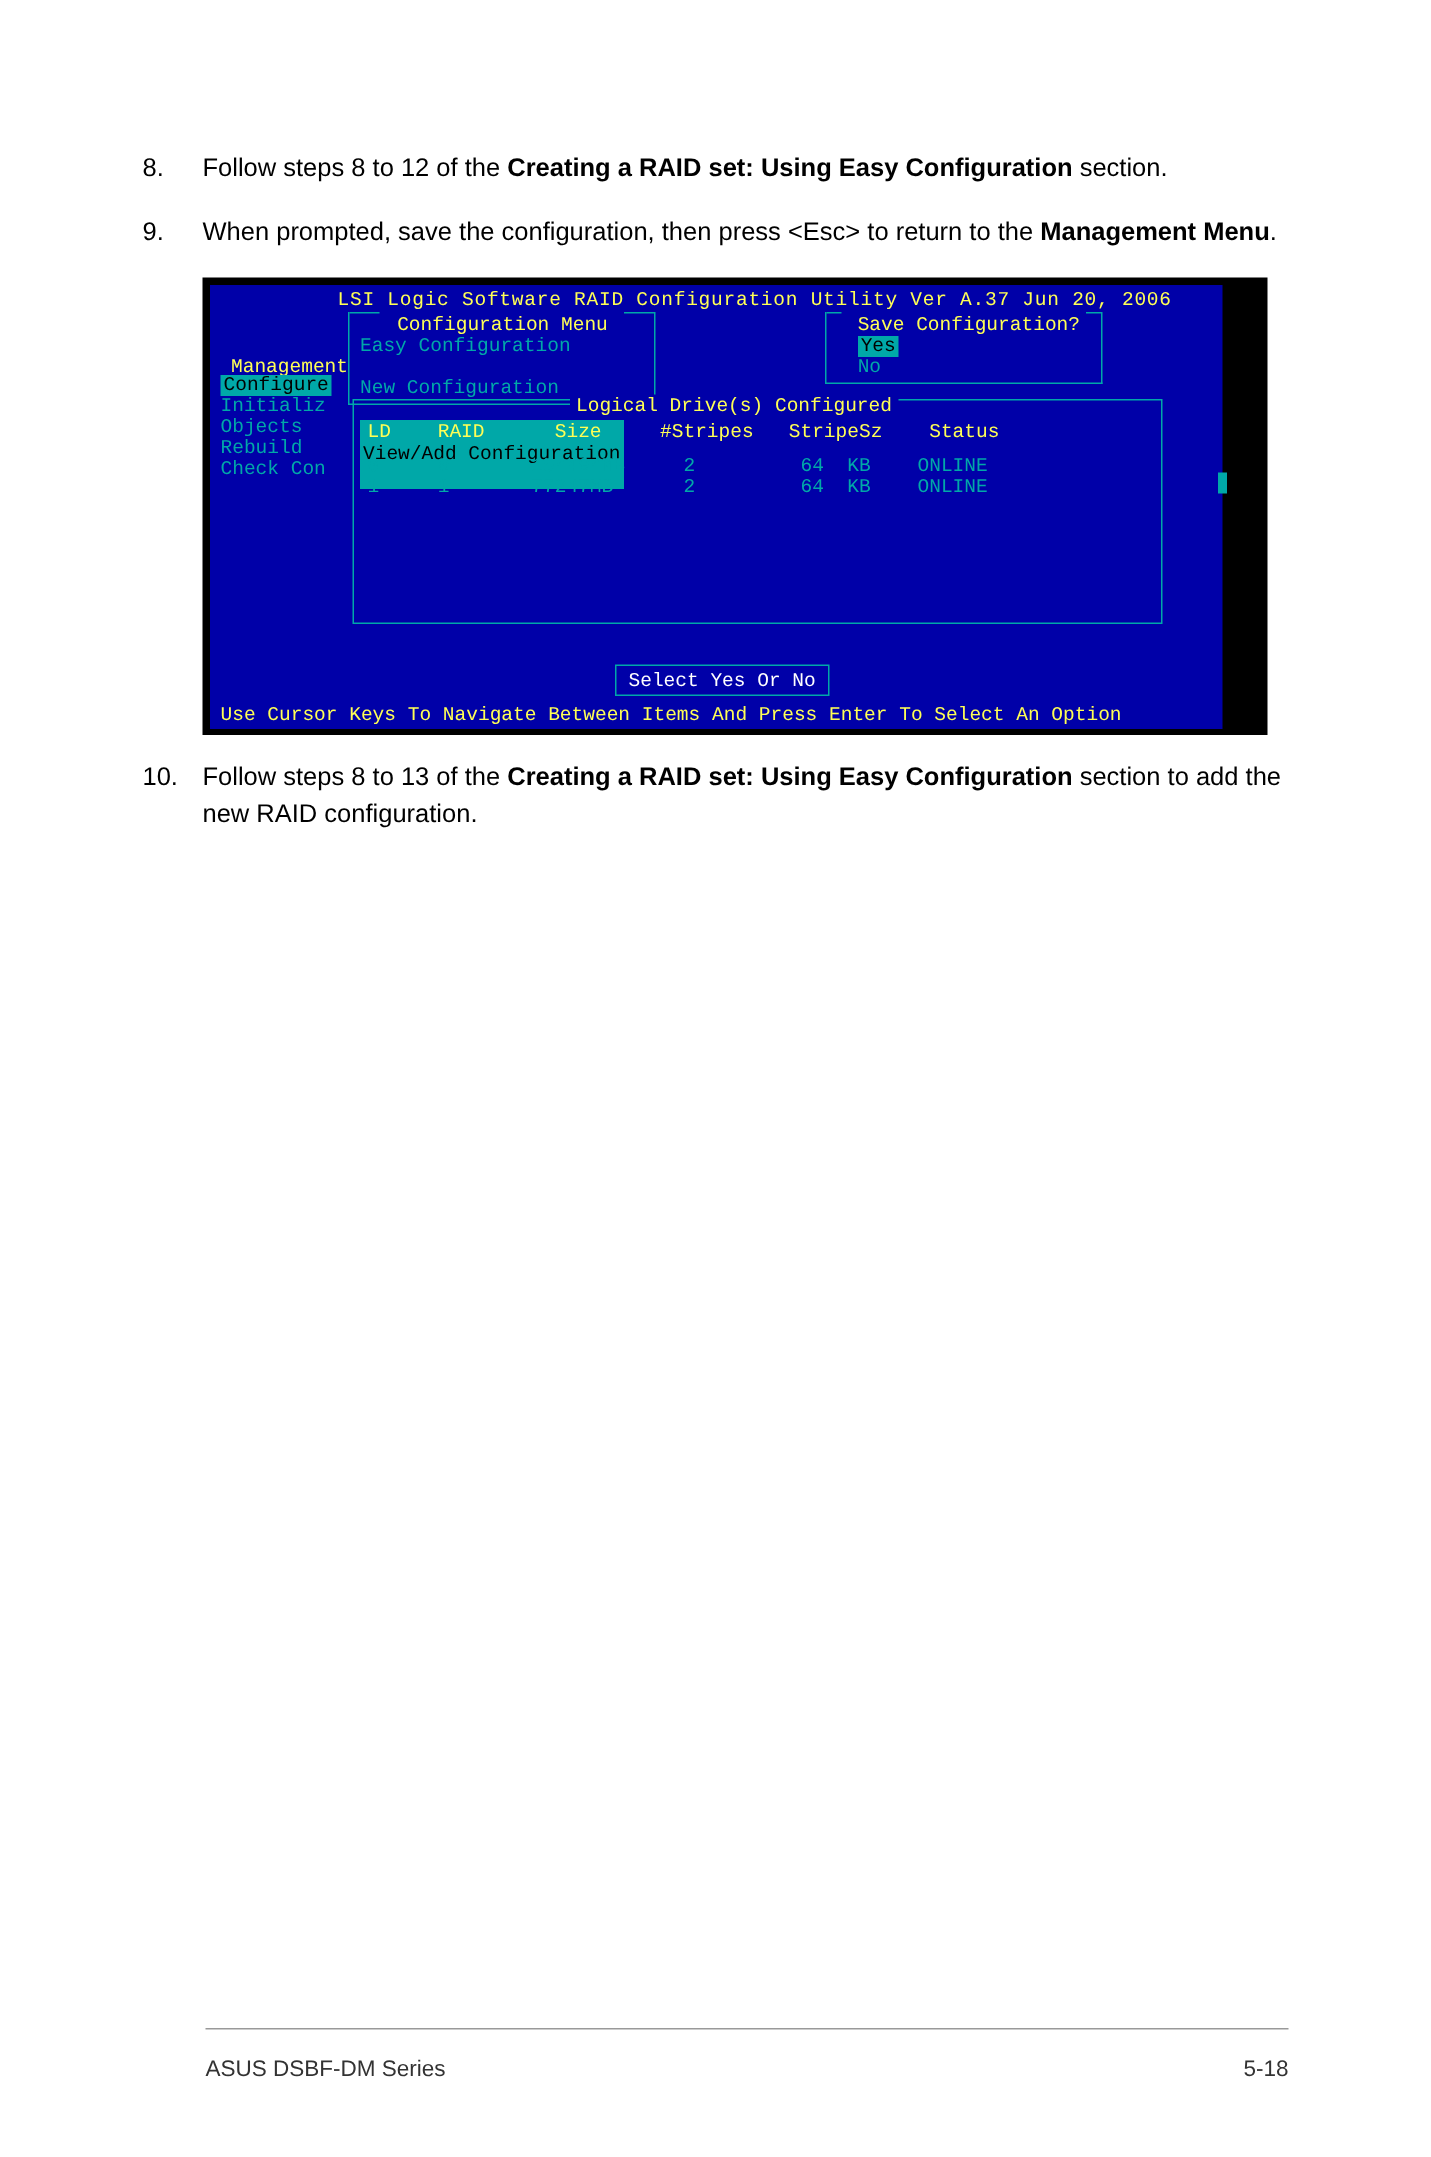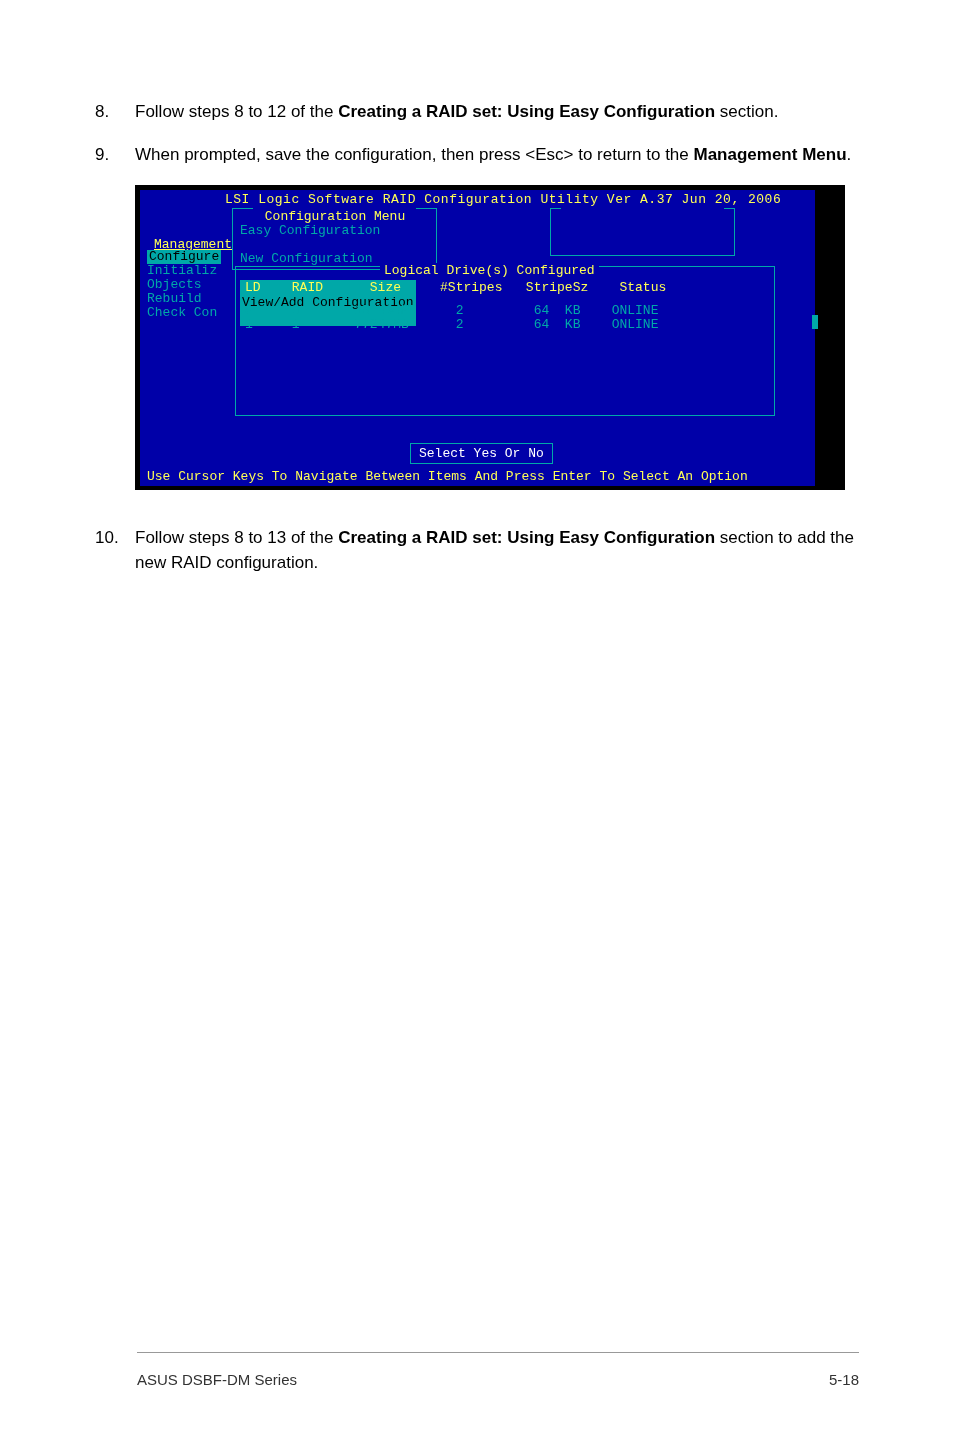--- a/index.html
+++ b/index.html
@@ -21,21 +21,21 @@
     line-height: 1.45;
   }
   .list-num {
     width: 40px;
     flex-shrink: 0;
   }
   .list-text { flex: 1; }
   .bold { font-weight: bold; }
 
   .bios-wrap {
-    margin: 10px 0 36px 40px;
+    margin: 10px 0 16px 40px;
     width: 710px;
     height: 305px;
     background: #000;
     padding: 5px 30px 4px 5px;
     position: relative;
   }
   .bios-inner {
     width: 100%;
     height: 100%;
     background: #0000a8;
@@ -50,21 +50,20 @@
     left: 85px;
     color: #ffff55;
     letter-spacing: 0.5px;
   }
   .m-label {
     position: absolute;
     left: 14px;
     top: 47px;
     color: #ffff55;
     font-size: 13px;
-    text-decoration: underline;
   }
   .sidebar {
     position: absolute;
     left: 7px;
     top: 60px;
     font-size: 13px;
     line-height: 14px;
   }
   .sidebar div.sel {
     background: #00a8a8;
@@ -242,20 +241,25 @@
 
       <div class="cfg-border"></div>
       <div class="cfg-menu">
         <div class="cfg-title">Configuration Menu</div>
         <div class="cfg-item">Easy Configuration</div><br>
         <div class="cfg-item">New Configuration</div><br>
         <div class="cfg-item sel">View/Add Configuration</div>
       </div>
 
       <div class="save-border"></div>
+      <div class="save-box">
+        <div class="save-title">Save Configuration?</div>
+        <div class="save-opt sel">Yes</div><br>
+        <div class="save-opt">No</div>
+      </div>
 
       <div class="ld-box"></div>
       <div class="ld-title">Logical Drive(s) Configured</div>
       <div class="ld-head">LD    RAID      Size     #Stripes   StripeSz    Status</div>
       <div class="ld-rows">0     0       154494MB     2         64  KB    ONLINE
 1     1       77247MB      2         64  KB    ONLINE</div>
 
       <div class="scrollbar-dash"></div>
 
       <div class="prompt-box">Select Yes Or No</div>

